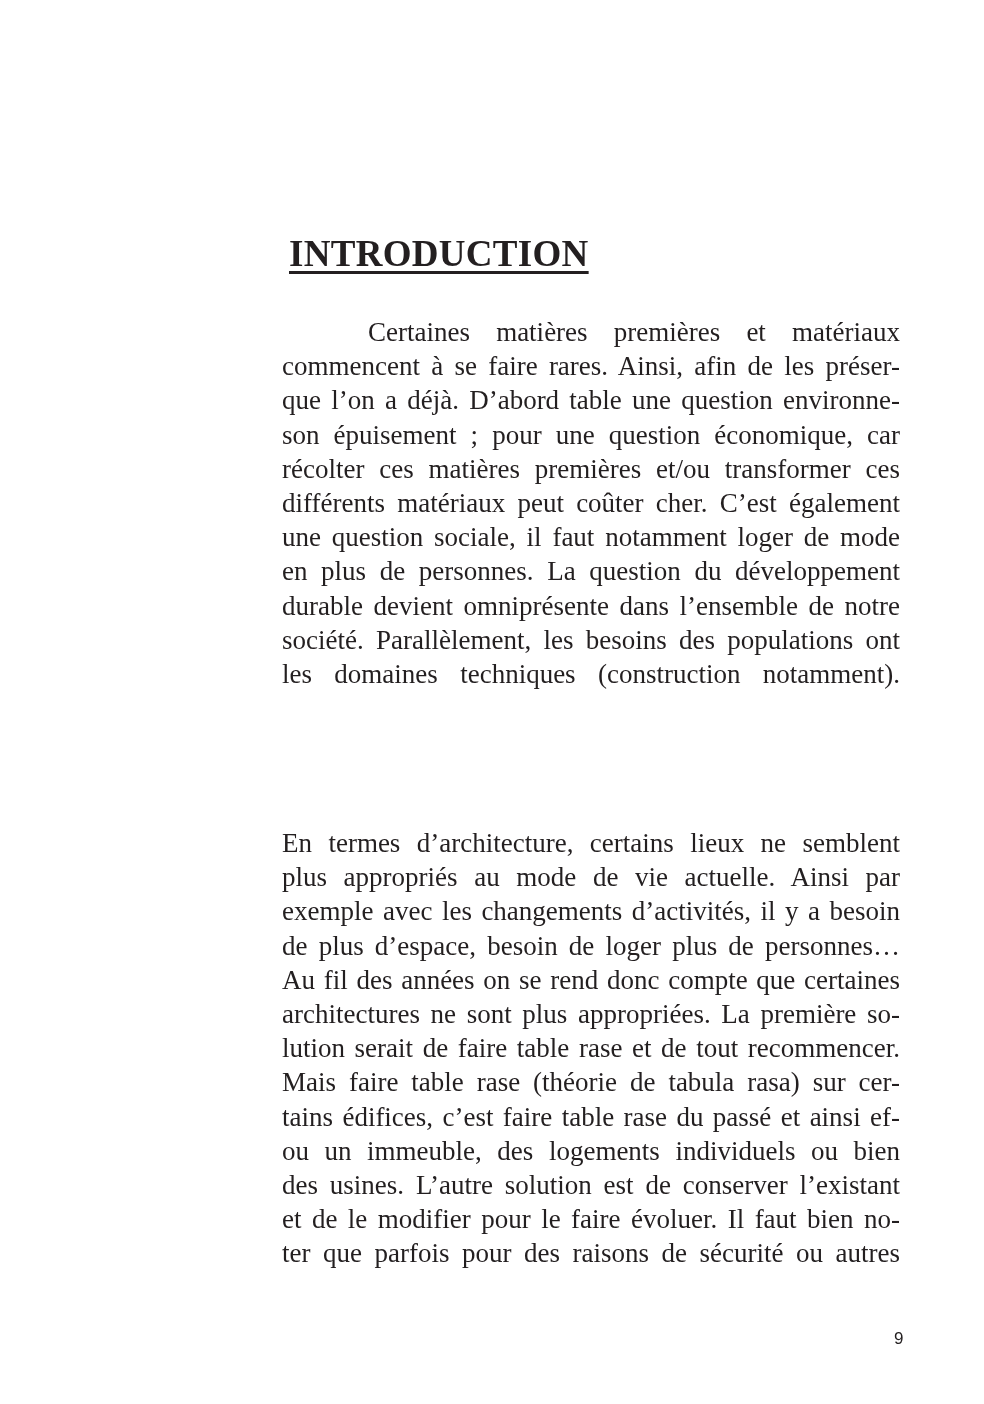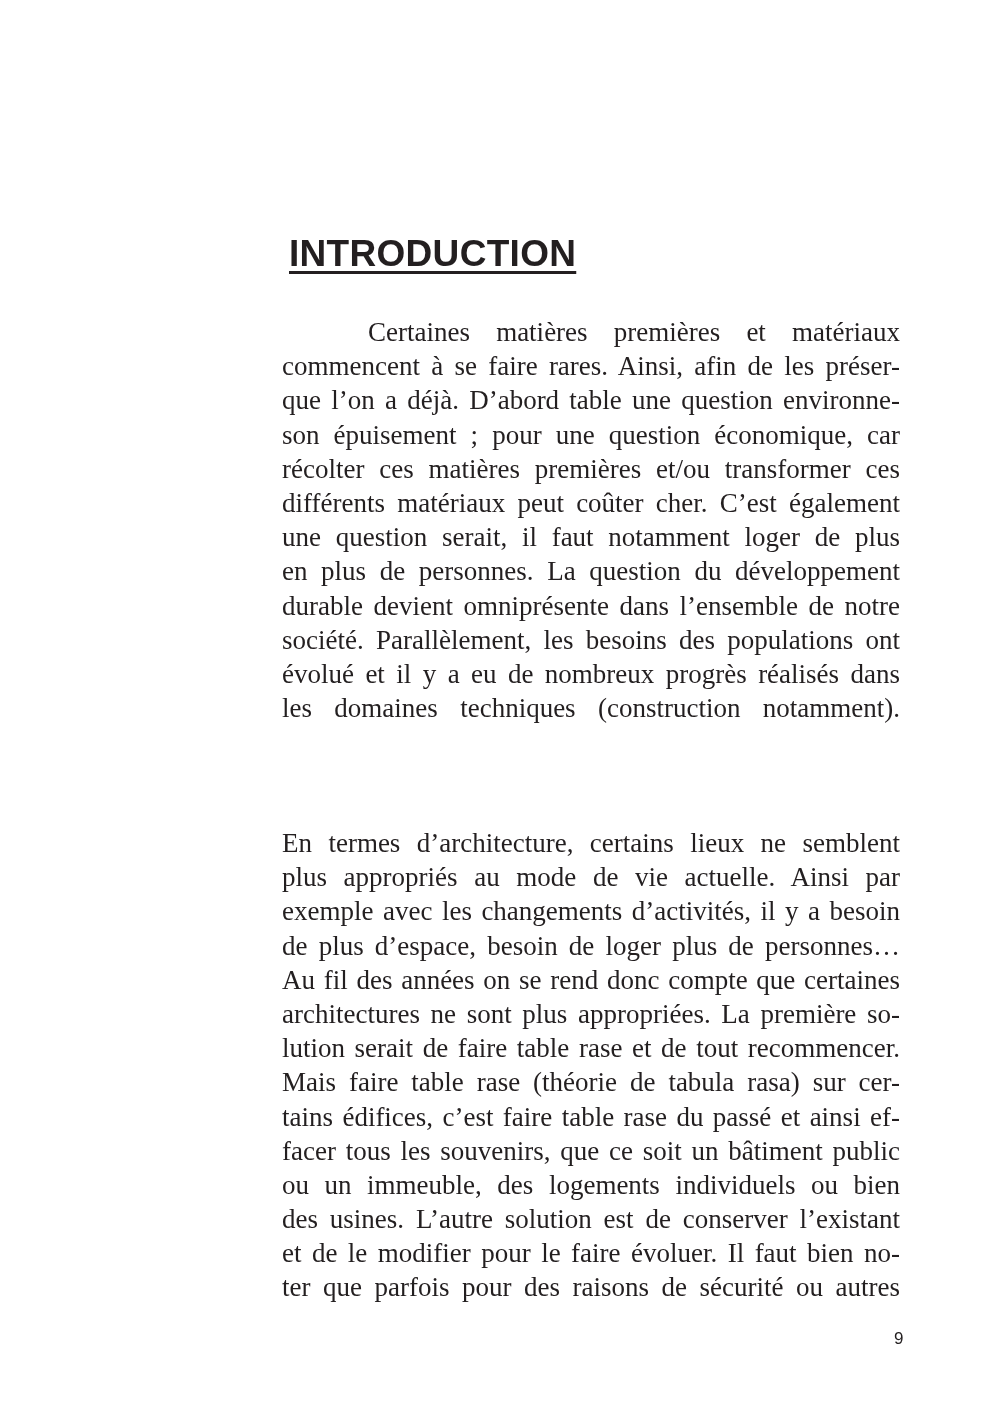--- a/index.html
+++ b/index.html
@@ -19,21 +19,21 @@
       position: absolute;
       left: 0; top: 0;
       width: 984px; height: 1404px;
       background: #ffffff;
     }
     .title {
       position: absolute;
       left: 289px;
       top: 232px;
       margin: 0;
-      font-family: Liberation Sans, sans-serif;
+      font-family: Liberation Serif, serif;
       font-weight: bold;
       font-size: 37px;
       line-height: 44px;
       letter-spacing: 0.3px;
       text-decoration: underline;
       text-decoration-thickness: 3px;
       text-underline-offset: 5px;
       color: #231f20;
     }
     .body-text {
@@ -74,39 +74,37 @@
 
   <h1 class="title">INTRODUCTION</h1>
 
   <div class="body-text para1">
     <span class="line indent">Certaines matières premières et matériaux</span>
     <span class="line">commencent à se faire rares. Ainsi, afin de les préser-</span>
     <span class="line">que l’on a déjà. D’abord table une question environne-</span>
     <span class="line">son épuisement ; pour une question économique, car</span>
     <span class="line">récolter ces matières premières et/ou transformer ces</span>
     <span class="line">différents matériaux peut coûter cher. C’est également</span>
-    <span class="line">une question serait, il faut notamment loger de plus</span>
+    <span class="line">une question sociale, il faut notamment loger de mode</span>
     <span class="line">en plus de personnes. La question du développement</span>
     <span class="line">durable devient omniprésente dans l’ensemble de notre</span>
     <span class="line">société. Parallèlement, les besoins des populations ont</span>
-    <span class="line">évolué et il y a eu de nombreux progrès réalisés dans</span>
     <span class="line">les domaines techniques (construction notamment).</span>
   </div>
 
   <div class="body-text para2">
     <span class="line">En termes d’architecture, certains lieux ne semblent</span>
     <span class="line">plus appropriés au mode de vie actuelle. Ainsi par</span>
     <span class="line">exemple avec les changements d’activités, il y a besoin</span>
     <span class="line">de plus d’espace, besoin de loger plus de personnes…</span>
     <span class="line">Au fil des années on se rend donc compte que certaines</span>
     <span class="line">architectures ne sont plus appropriées. La première so-</span>
     <span class="line">lution serait de faire table rase et de tout recommencer.</span>
     <span class="line">Mais faire table rase (théorie de tabula rasa) sur cer-</span>
     <span class="line">tains édifices, c’est faire table rase du passé et ainsi ef-</span>
-    <span class="line">facer tous les souvenirs, que ce soit un bâtiment public</span>
     <span class="line">ou un immeuble, des logements individuels ou bien</span>
     <span class="line">des usines. L’autre solution est de conserver l’existant</span>
     <span class="line">et de le modifier pour le faire évoluer.  Il faut bien no-</span>
     <span class="line">ter que parfois pour des raisons de sécurité ou autres</span>
   </div>
 
   <div class="page-number">9</div>
 
 </div>
 

